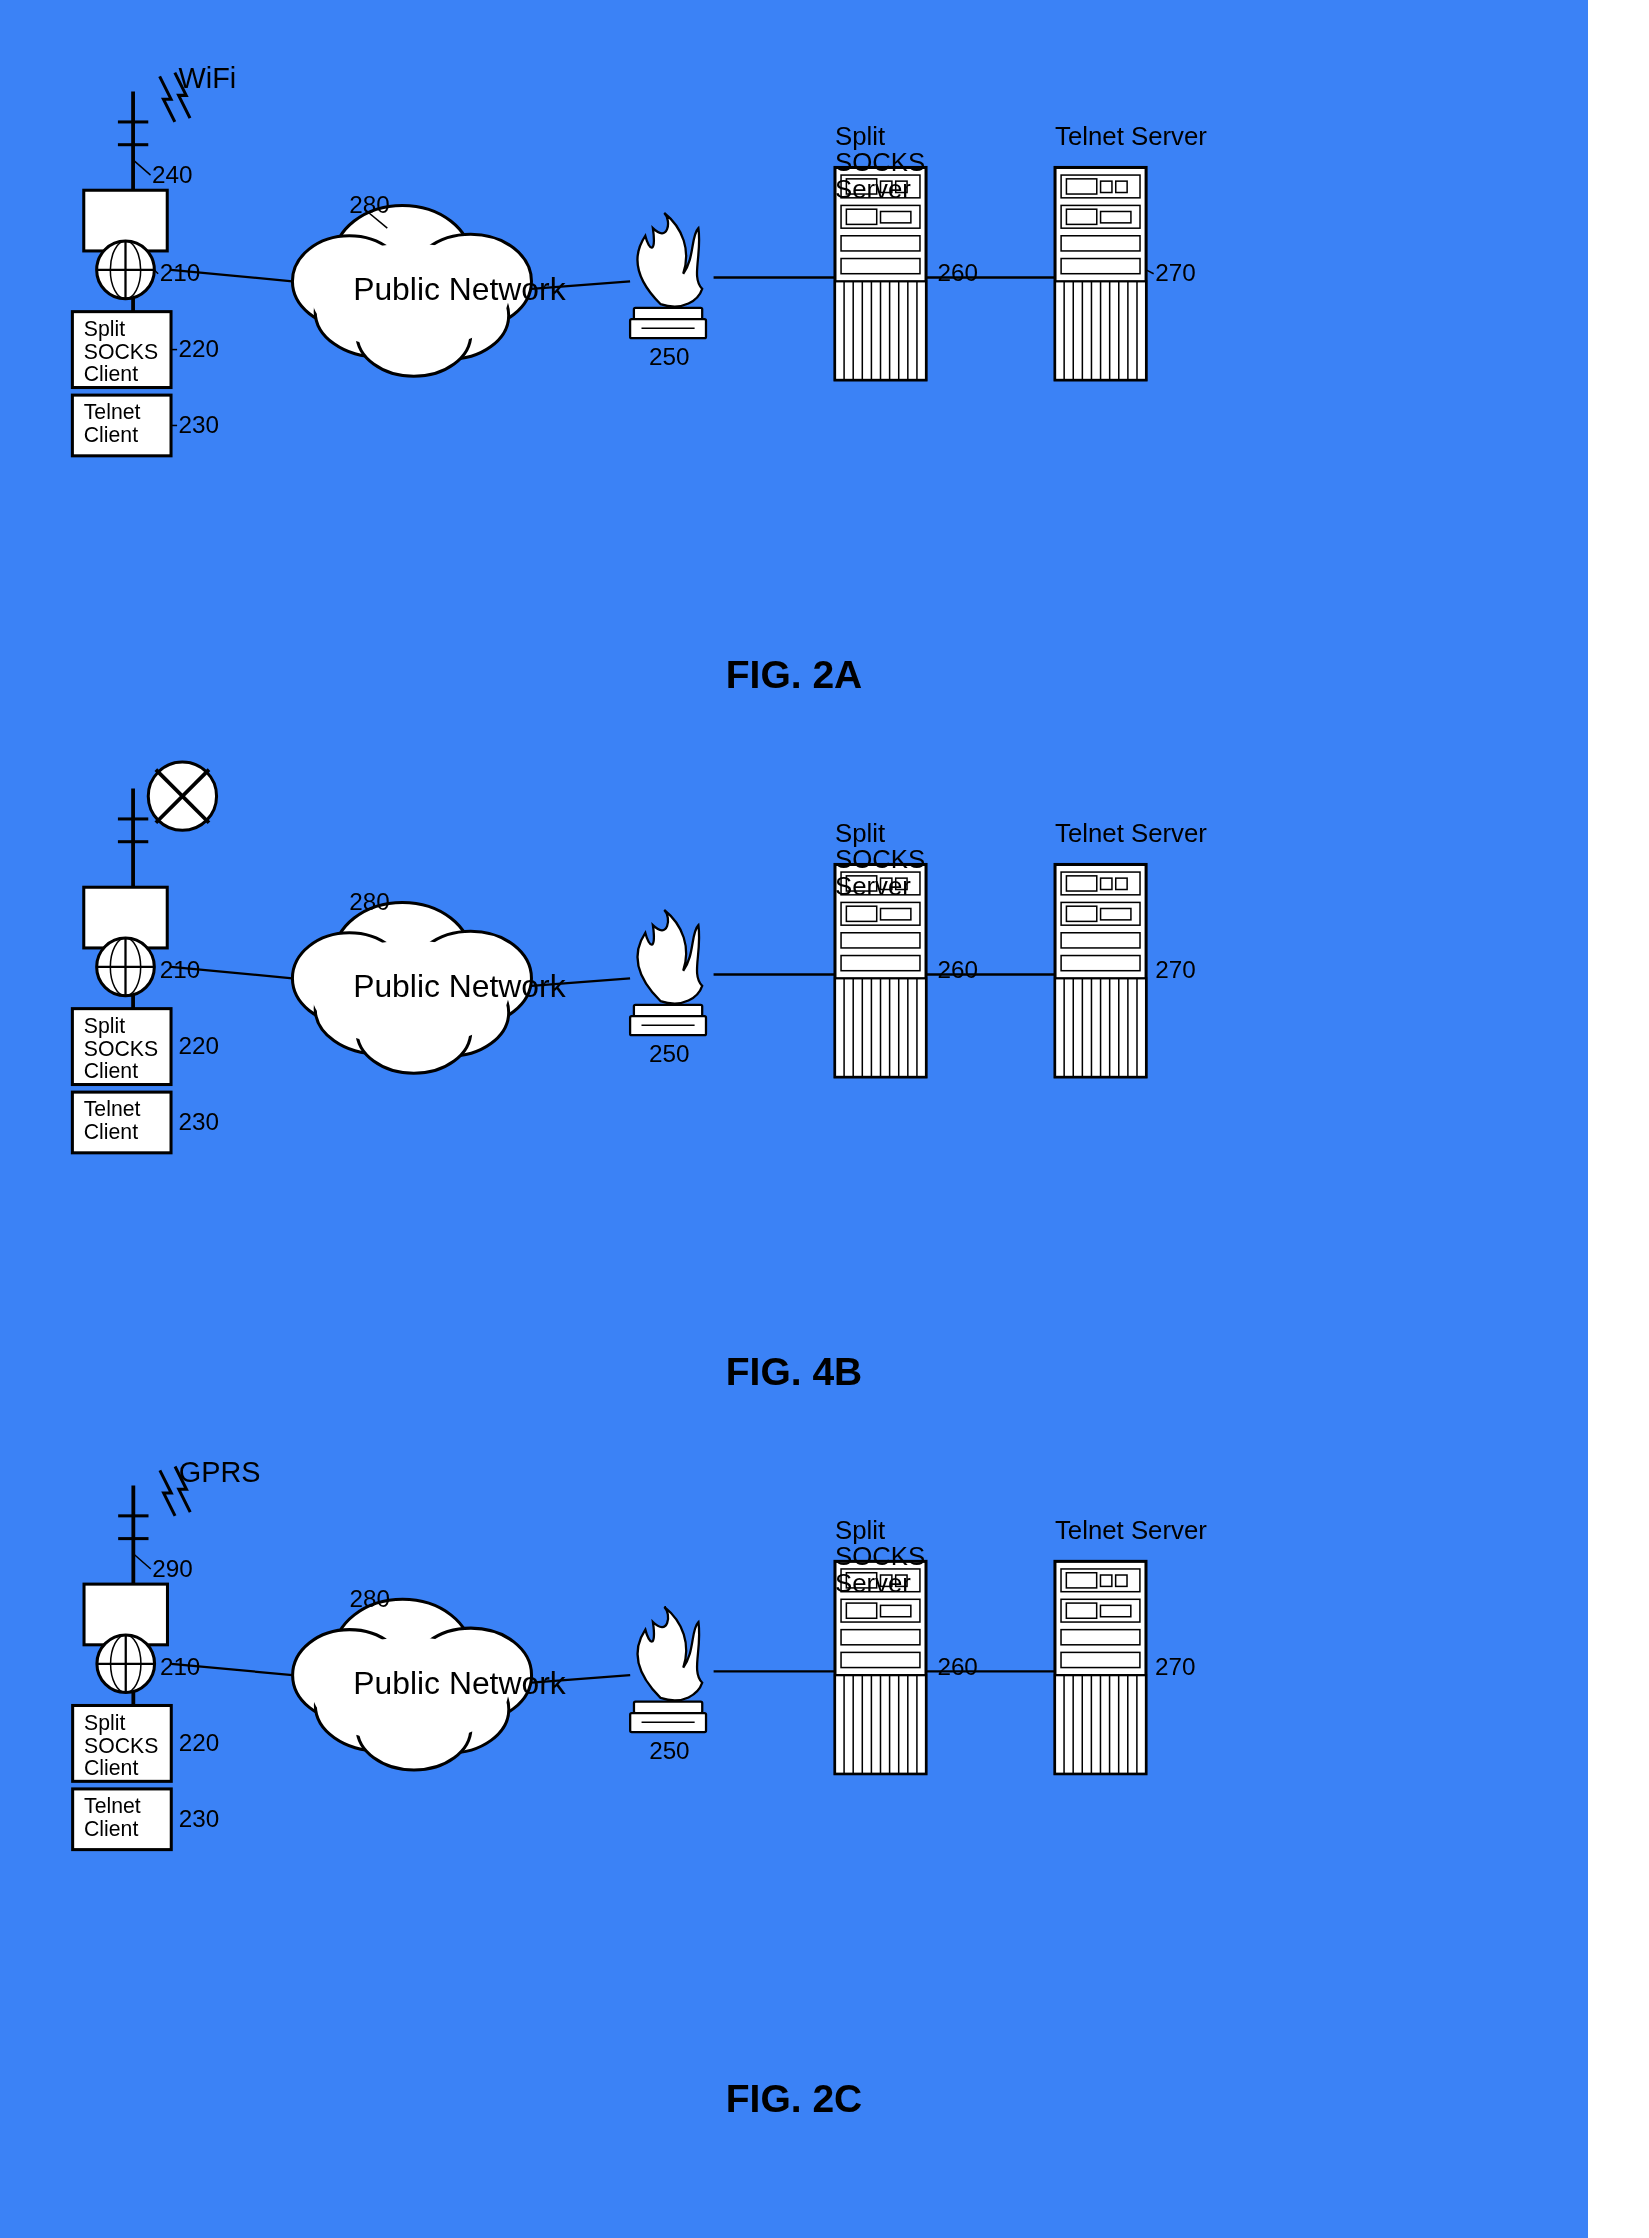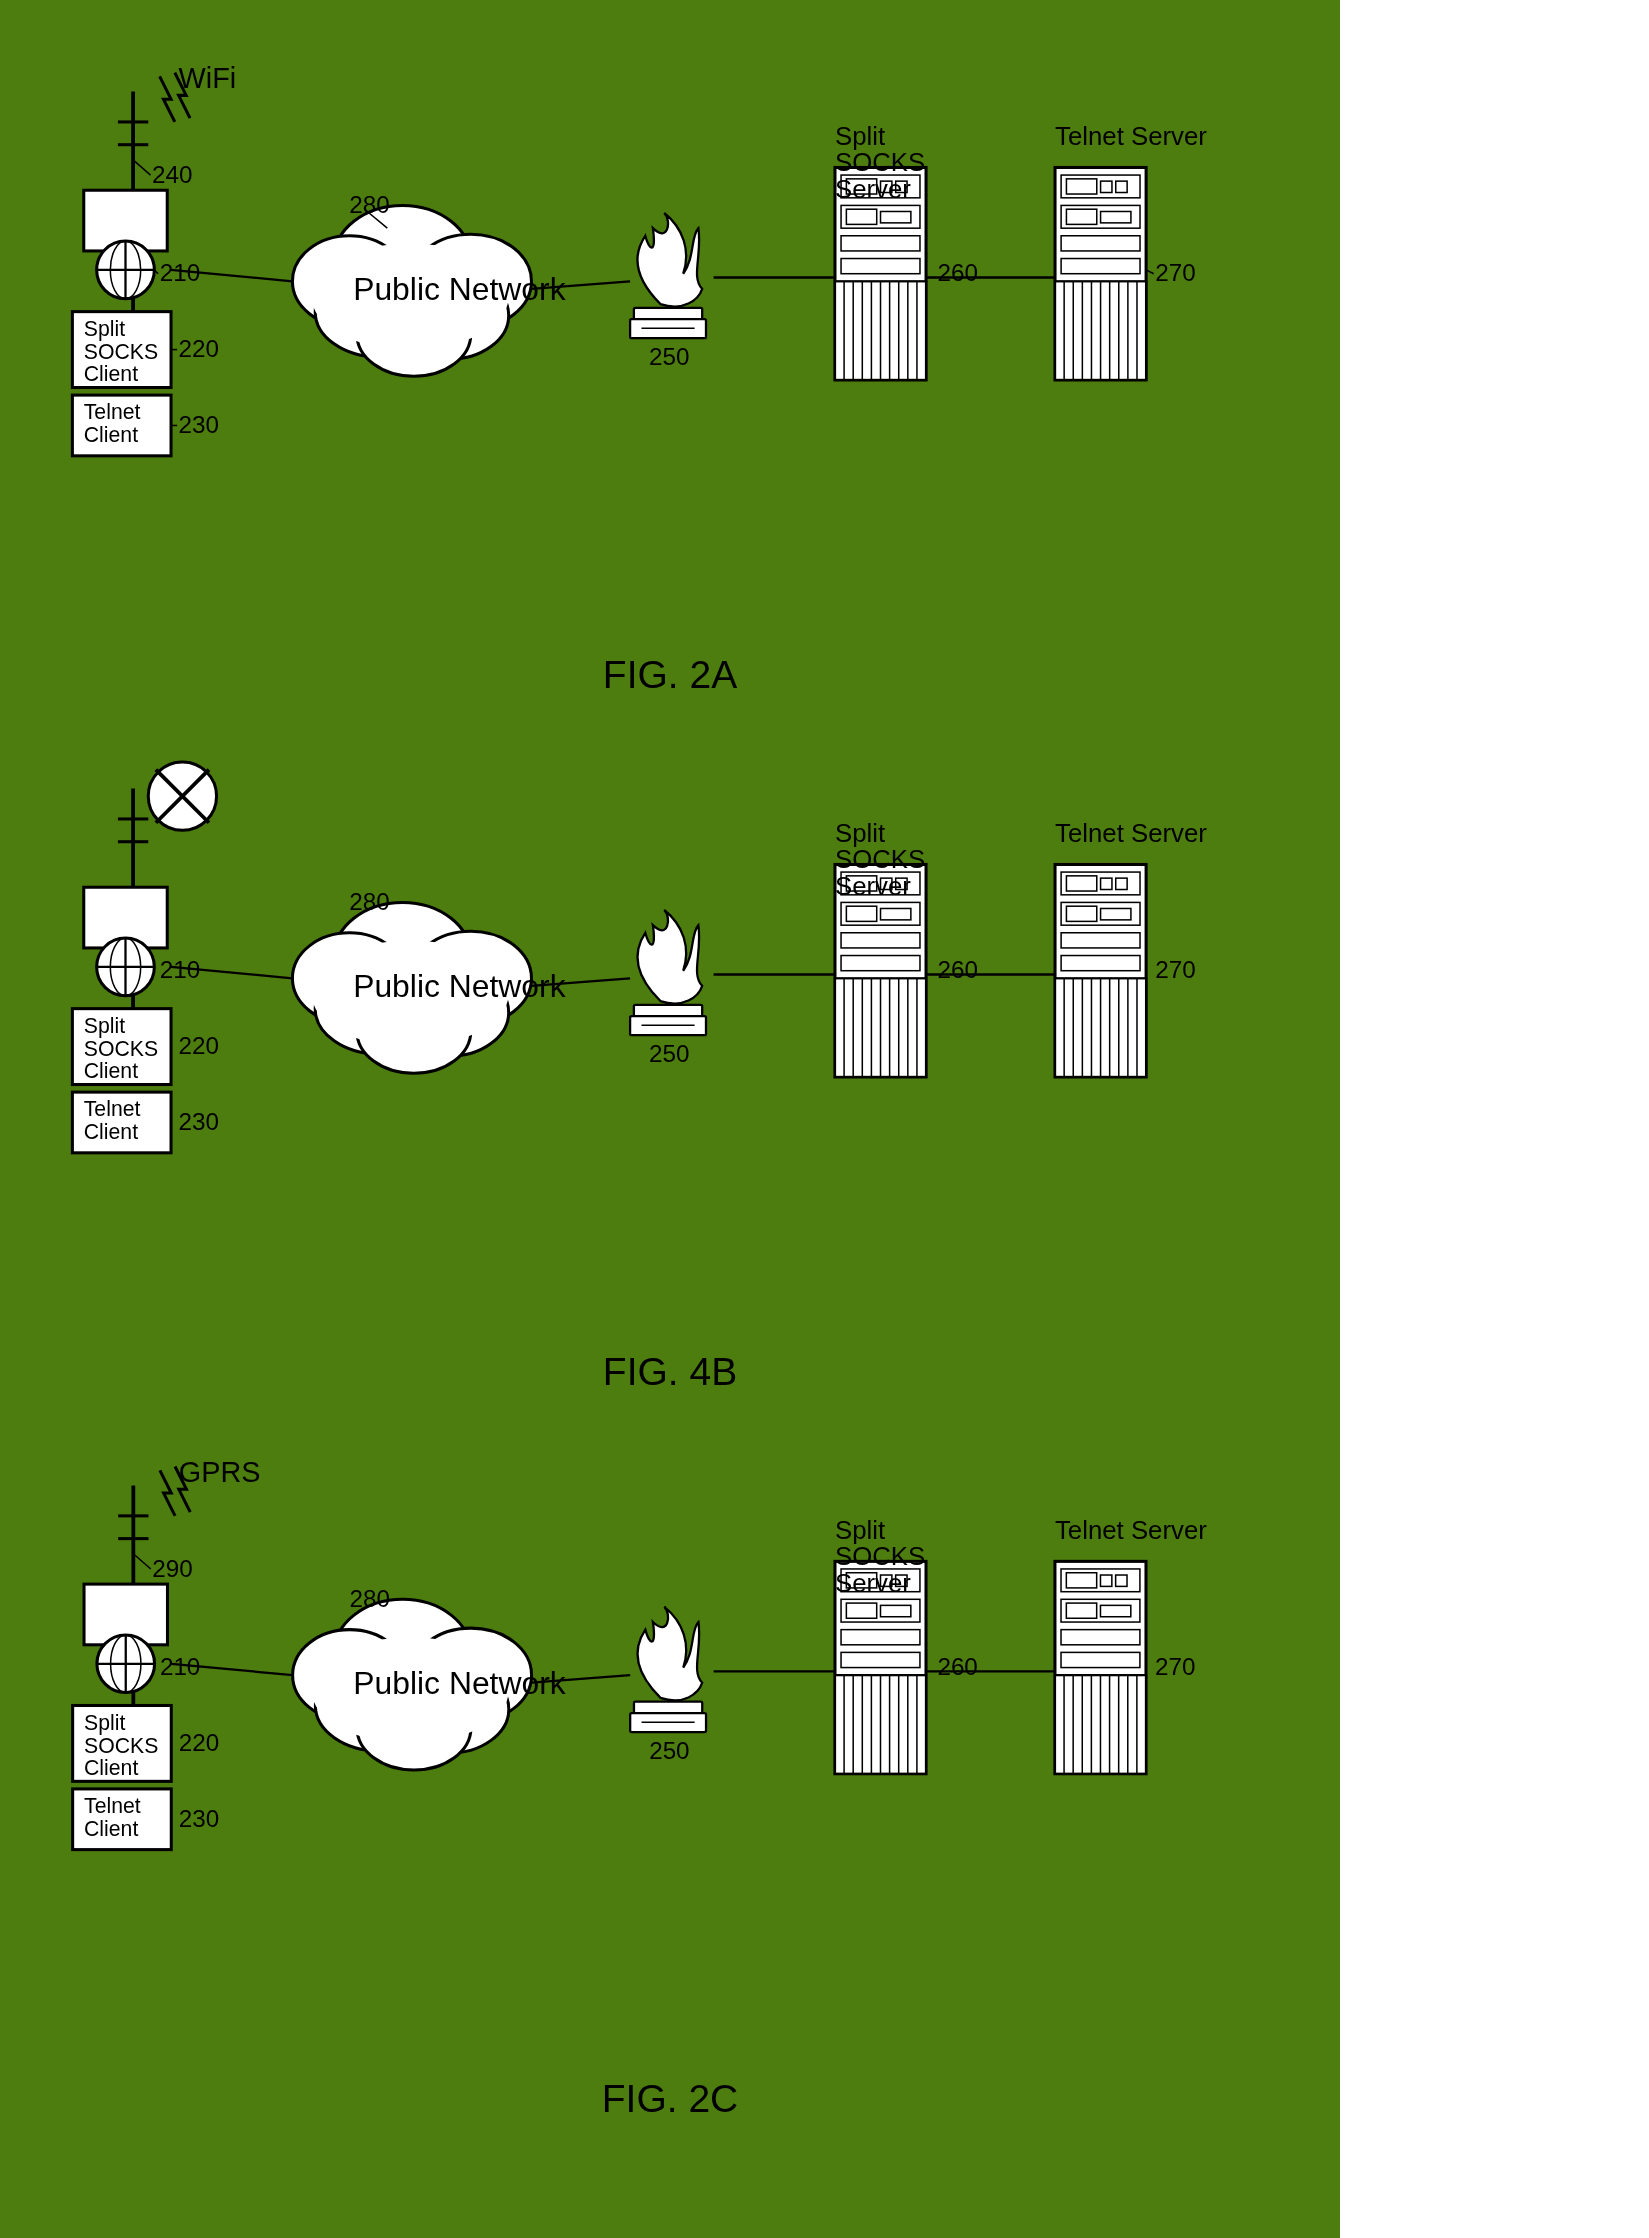--- a/index.html
+++ b/index.html
@@ -6,38 +6,38 @@
     body {
       background: #fff;
       font-family: Arial, sans-serif;
       width: 1650px;
       min-height: 2239px;
       position: relative;
       overflow: hidden;
     }
 
     .page {
-      width: 1340px;
+      width: 1588px;
       min-height: 2239px;
-      background: #4d7c0f;
+      background: #3b82f6;
       position: relative;
       padding: 46px 61px;
     }
 
     
     .diagram-section {
       position: relative;
       width: 100%;
       margin-bottom: 30px;
     }
 
     .fig-label {
       text-align: center;
       font-size: 39px;
-      font-weight: normal;
+      font-weight: bold;
       margin-top: 15px;
       margin-bottom: 46px;
       font-family: Arial, sans-serif;
     }
 
     
     .diagram-svg {
       display: block;
       margin: 0 auto;
     }

